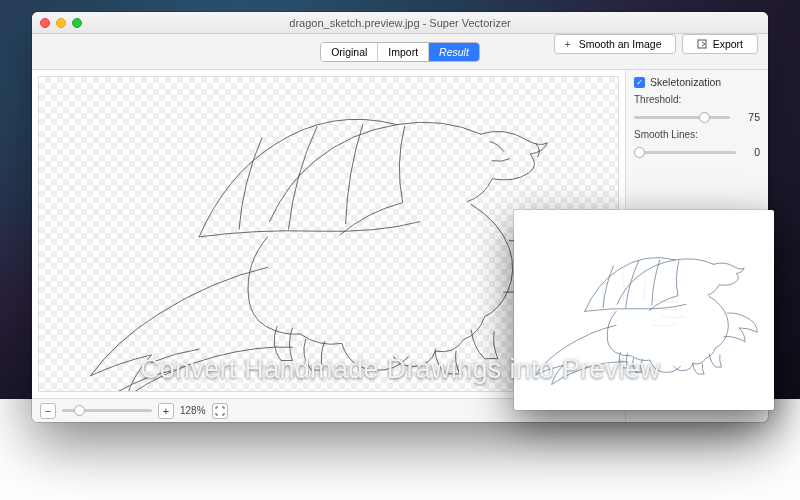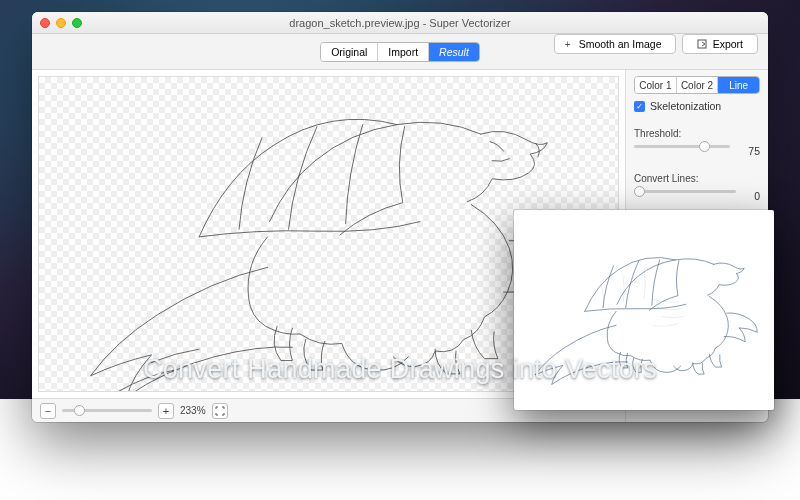--- a/index.html
+++ b/index.html
@@ -65,22 +65,22 @@
   .zslider .knob { position:absolute; top:-4px; left:12px; width:11px; height:11px; border-radius:50%; background:#fff; border:1px solid #aaa; }
   .fit { width:16px; height:16px; border:1px solid #bbb; border-radius:3px; background:#fff; display:flex; align-items:center; justify-content:center; cursor:pointer;}
   .fit svg { width:10px; height:10px; }
   .sidepanel { width:142px; background:#f6f6f6; padding:6px 8px; font-size:10.5px; color:#333; display:flex; flex-direction:column; gap:6px;}
   .tabs { display:flex; border:1px solid #b8b8b8; border-radius:4px; overflow:hidden; height:18px; font-size:10px;}
   .tabs div { flex:1; display:flex; align-items:center; justify-content:center; background:#fff; border-right:1px solid #ccc; cursor:pointer;}
   .tabs div:last-child{border:none;}
   .tabs .active{background:#2f7bff;color:#fff;}
   .chk { display:flex; align-items:center; gap:5px; }
   .chkbox { width:11px; height:11px; background:#2f7bff; border-radius:2px; display:flex; align-items:center; justify-content:center; color:#fff; font-size:8px;}
-  .lbl { font-size:10px; color:#444;margin-top:10px; }
-  .sliderrow { display:flex; gap:18px; }
+  .lbl { font-size:10px; color:#444; }
+  .sliderrow { display:flex; align-items:center; gap:18px; }
   .sld { flex:1; height:3px; background:#ccc; border-radius:2px; position:relative; }
   .sld .knob { position:absolute; top:-4px; width:11px; height:11px; border-radius:50%; background:#fff; border:1px solid #aaa; }
   .statusbar { height:20px; border-top:1px solid #ddd; background:#f6f6f6; display:flex; align-items:center; justify-content:flex-end; padding:0 10px; font-size:10px; color:#555;}
   .floating {
     position:absolute; right:26px; top:210px; width:260px; height:200px;
     background:#fff; border-radius:2px;
     box-shadow:0 14px 40px rgba(0,0,0,0.55), 0 0 0 1px rgba(0,0,0,0.1);
     padding:8px;
   }
   .floating svg { width:100%; height:100%; }
@@ -153,47 +153,42 @@
         <div class="zoombar">
           <div class="zbtn">
               <span>−</span>
             </div>
           <div class="zslider">
               <div class="knob"></div>
             </div>
           <div class="zbtn">
               <span>+</span>
             </div>
-          <span>233%</span>
+          <span>128%</span>
           <div class="fit">
             <svg viewBox="0 0 10 10">
                 <path d="M1 3 V1 H3 M7 1 H9 V3 M9 7 V9 H7 M3 9 H1 V7" fill="none" stroke="#555" stroke-width="1"></path>
               </svg>
           </div>
         </div>
       </div>
 
       <div class="sidepanel">
-        <div class="tabs">
-          <div>Color 1</div>
-          <div>Color 2</div>
-          <div class="active">Line</div>
-        </div>
         <div class="chk">
           <div class="chkbox">✓</div>
           <span>Skeletonization</span>
         </div>
         <div class="lbl">Threshold:</div>
         <div class="sliderrow">
           <div class="sld">
               <div class="knob" style="left:68%"></div>
             </div>
           <span>75</span>
         </div>
-        <div class="lbl">Convert Lines:</div>
+        <div class="lbl">Smooth Lines:</div>
         <div class="sliderrow">
           <div class="sld">
               <div class="knob" style="left:0%"></div>
             </div>
           <span>0</span>
         </div>
       </div>
     </div>
 
 
@@ -214,15 +209,15 @@
         <path d="M216 200 q-60 14 -116 50 q-44 28 -70 64 q30 -14 64 -22 q-20 22 -26 44 q40 -28 92 -42 q46 -12 82 -10"></path>
         <path d="M470 172 q28 -2 52 14 q18 12 18 30 q-20 -10 -42 -10 q14 14 14 32 q-24 -14 -48 -12"></path>
       </g>
       <g fill="none" stroke="#5a7a9a" stroke-width="0.6" opacity="0.5">
         <path d="M300 140 q30 10 60 6 M310 160 q28 8 56 2 M320 180 q26 6 52 0 M300 200 q30 6 58 -4"></path>
         <path d="M180 100 q10 30 6 60 M230 80 q8 34 2 66 M280 70 q6 36 0 70"></path>
       </g>
     </svg>
   </div>
 
-  <div class="tagline">Convert Handmade Drawings into Vectors</div>
+  <div class="tagline">Convert Handmade Drawings into Preview</div>
 
 </div>
 
 </body></html>

